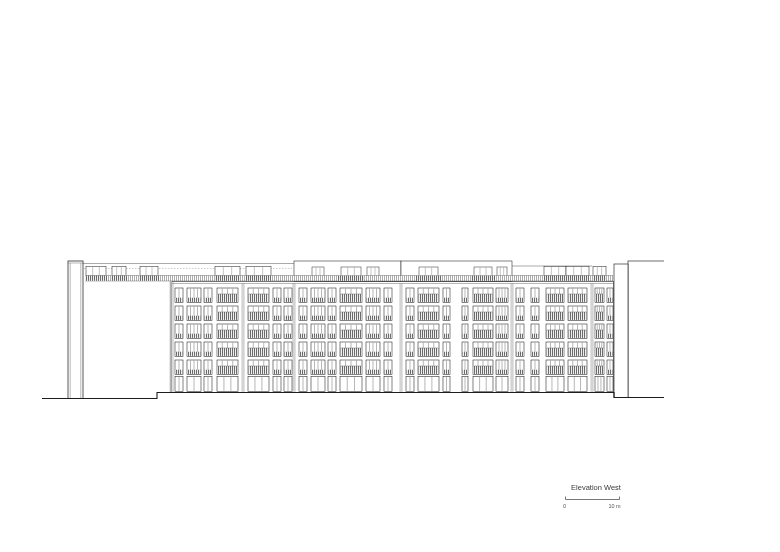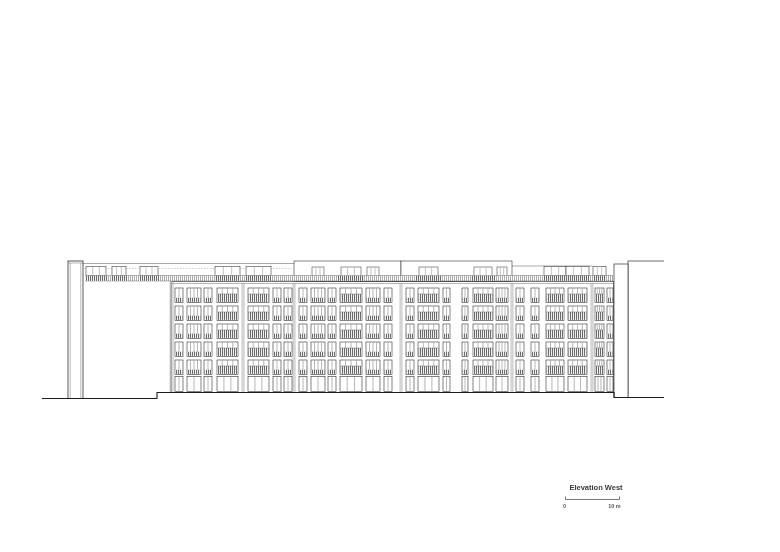--- a/index.html
+++ b/index.html
@@ -1,17 +1,17 @@
 <!DOCTYPE html>
 <html><head>
 <meta charset="utf-8">
 <style>
   html,body{margin:0;padding:0;background:#ffffff;}
   .sheet{position:relative;width:664px;height:552px;background:#0f766e;overflow:hidden;
-         font-family:"Liberation Sans", sans-serif;font-weight:bold;}
+         font-family:"Liberation Sans", sans-serif;}
   .sheet svg{position:absolute;left:0;top:0;}
 </style>
 </head>
 <body>
 
 <div class="sheet">
   <svg width="780" height="552" viewBox="0 0 780 552">
     <defs>
       <pattern id="hatchFine" width="2" height="4" patternUnits="userSpaceOnUse">
         <rect width="2" height="4" fill="#ffffff"></rect>

